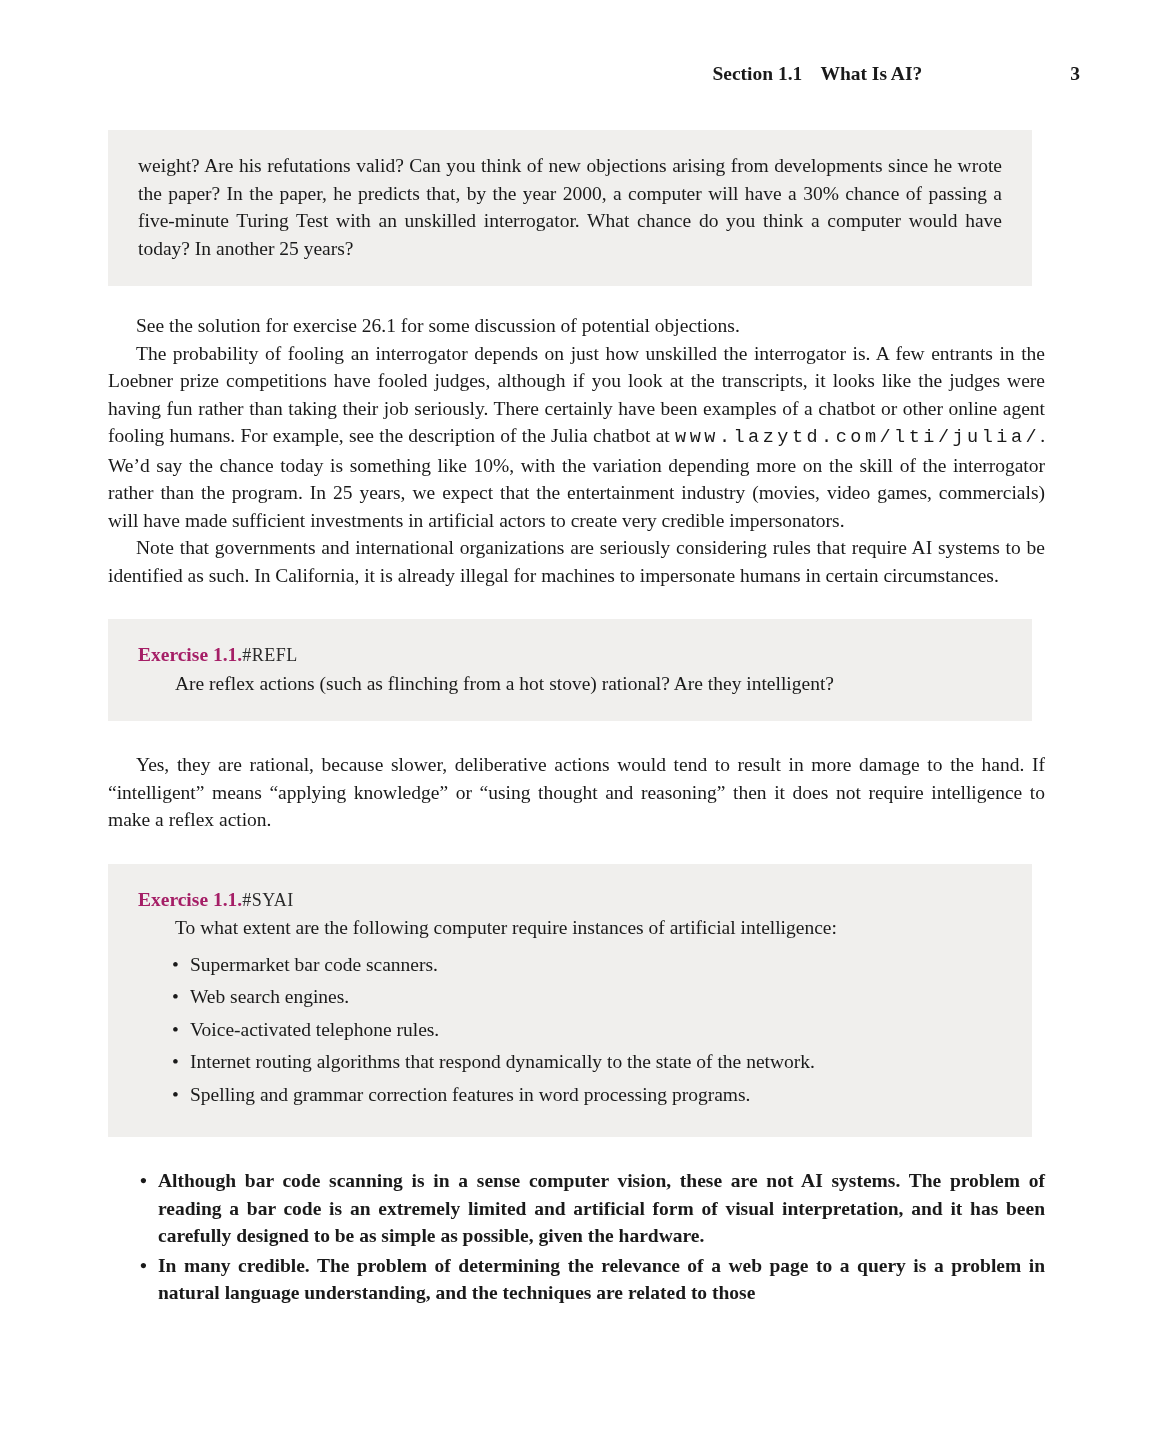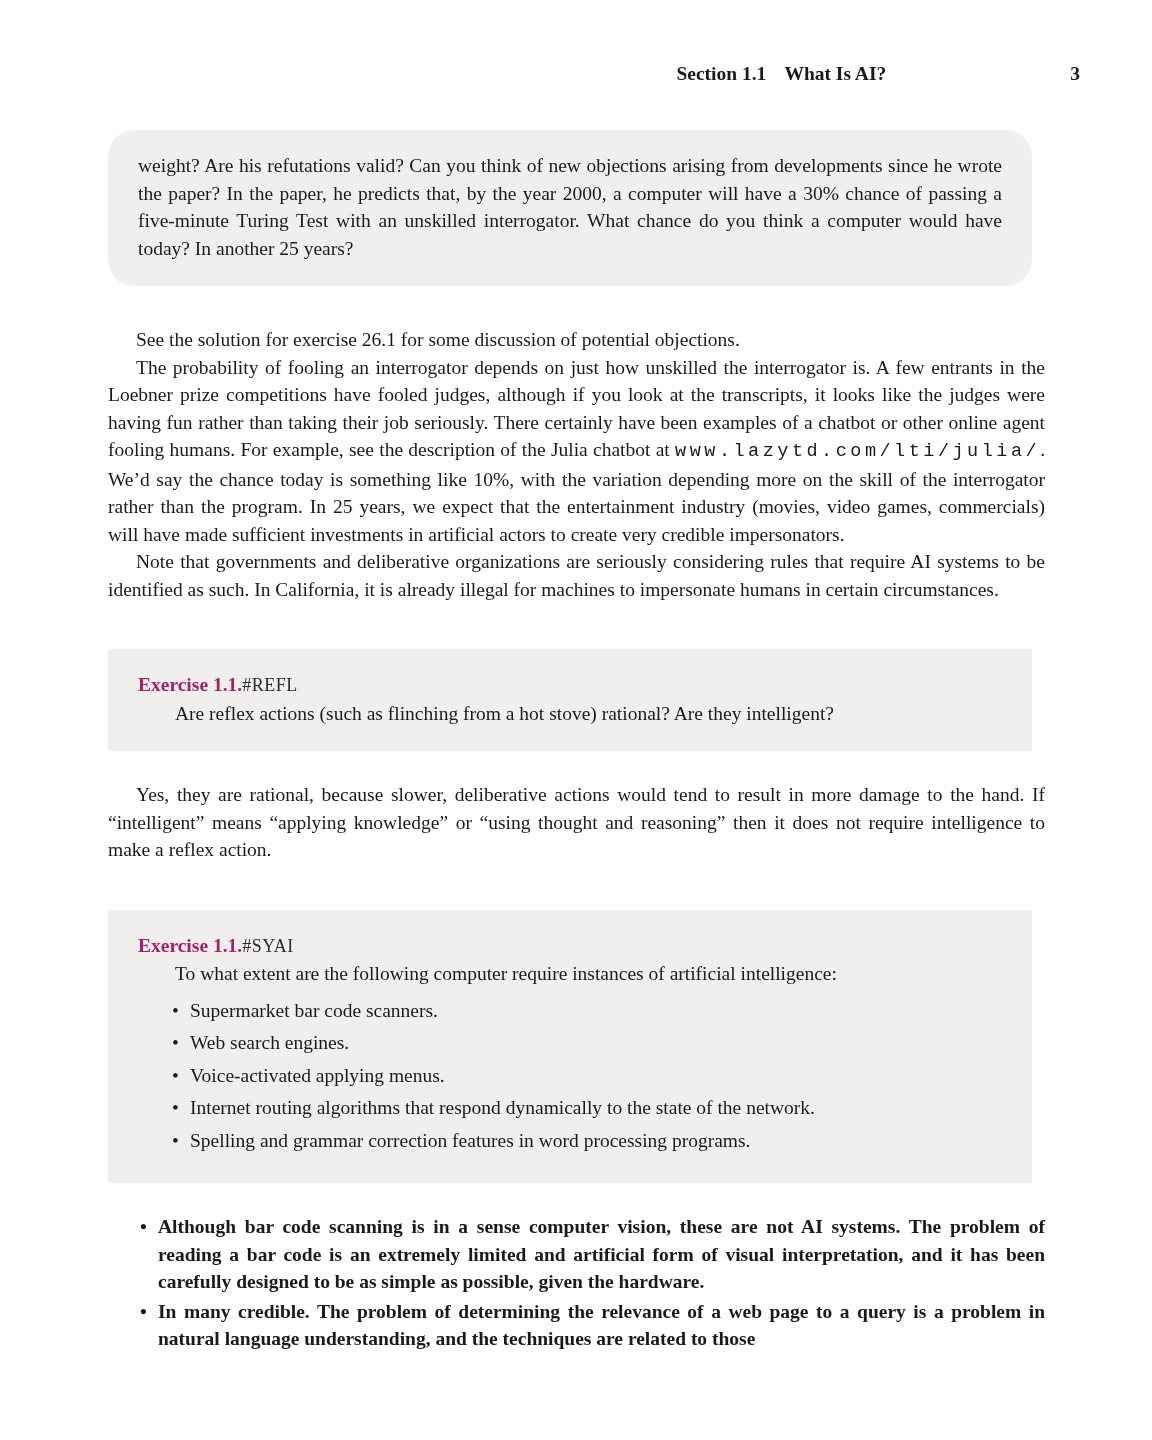--- a/index.html
+++ b/index.html
@@ -9,32 +9,32 @@
   }
   html,body{margin:0;padding:0;background:#ffffff;}
   .page{
     position:relative;width:1152px;height:1440px;background:#ffffff;
     font-family:"Liberation Serif","DejaVu Serif",serif;
     font-size:19.5px;line-height:27.5px;color:var(--text);overflow:hidden;
   }
   .header{
     position:absolute;top:60px;left:108px;width:972px;
     display:flex;justify-content:flex-end;align-items:baseline;
-    font-weight:bold;font-size:19.5px;gap:36px;
+    font-weight:bold;font-size:19.5px;
   }
   .running-head{white-space:nowrap;}
   .running-head .head-title{margin-left:18px;}
   .pagenum{margin-left:148px;}
   .content{position:absolute;top:130px;left:108px;width:937px;}
   .graybox{background:var(--box-background);width:864px;padding:22px 30px 24px 30px;}
-  .box1{margin-bottom:40px;border-radius:26px;}
+  .box1{margin-bottom:26px;}
   p{margin:0;}
   .boxpara{text-align:justify;}
   .para{text-align:justify;text-indent:28px;}
-  .exbox{margin-top:46px;margin-bottom:30px;}
+  .exbox{margin-top:30px;margin-bottom:30px;}
   .ex-title{font-weight:bold;}
   .ex-label{color:var(--exercise-accent);}
   .ex-code{color:#2b2b2b;font-weight:normal;font-size:18px;letter-spacing:0.5px;}
   .ex-body{text-align:justify;text-indent:37px;}
   .box-list{margin:9px 0 0 0;padding-left:34px;list-style:none;}
   .box-list li{position:relative;padding-left:18px;margin-bottom:5px;text-align:left;}
   .box-list li::before{content:"\2022";position:absolute;left:0;}
   .answer-list{margin:20px 0 0 0;padding-left:32px;list-style:none;}
   .answer-list li{position:relative;padding-left:18px;margin-bottom:2px;text-align:justify;font-weight:bold;}
   .answer-list li::before{content:"\2022";position:absolute;left:0;}
@@ -53,40 +53,40 @@
   </div>
 
   <div class="content">
 
     <div class="graybox box1">
       <p class="boxpara">weight? Are his refutations valid? Can you think of new objections arising from developments since he wrote the paper? In the paper, he predicts that, by the year 2000, a computer will have a 30% chance of passing a five-minute Turing Test with an unskilled interrogator. What chance do you think a computer would have today? In another 25 years?</p>
     </div>
 
     <p class="para"><span>See the solution for exercise 26.1 for some discussion of potential objections.</span></p>
     <p class="para"><span>The probability of fooling an interrogator depends on just how unskilled the interrogator is. A few entrants in the Loebner prize competitions have fooled judges, although if you look at the transcripts, it looks like the judges were having fun rather than taking their job seriously. There certainly have been examples of a chatbot or other online agent fooling humans. For example, see the description of the Julia chatbot at </span><span class="mono">www.lazytd.com/lti/​julia/</span><span>. We’d say the chance today is something like 10%, with the variation depending more on the skill of the interrogator rather than the program. In 25 years, we expect that the entertainment industry (movies, video games, commercials) will have made sufficient investments in artificial actors to create very credible impersonators.</span></p>
-    <p class="para"><span>Note that governments and deliberative organizations are seriously considering rules that require AI systems to be identified as such. In California, it is already illegal for machines to impersonate humans in certain circumstances.</span></p>
+    <p class="para"><span>Note that governments and international organizations are seriously considering rules that require AI systems to be identified as such. In California, it is already illegal for machines to impersonate humans in certain circumstances.</span></p>
 
     <div class="graybox exbox">
       <div class="ex-title">
         <span class="ex-label">Exercise 1.1.</span><span class="ex-code">#REFL</span>
       </div>
       <p class="ex-body">Are reflex actions (such as flinching from a hot stove) rational? Are they intelligent?</p>
     </div>
 
     <p class="para"><span>Yes, they are rational, because slower, deliberative actions would tend to result in more damage to the hand. If “intelligent” means “applying knowledge” or “using thought and reasoning” then it does not require intelligence to make a reflex action.</span></p>
 
     <div class="graybox exbox">
       <div class="ex-title">
         <span class="ex-label">Exercise 1.1.</span><span class="ex-code">#SYAI</span>
       </div>
       <p class="ex-body">To what extent are the following computer require instances of artificial intelligence:</p>
       <ul class="box-list">
           <li>Supermarket bar code scanners.</li>
           <li>Web search engines.</li>
-          <li>Voice-activated applying menus.</li>
+          <li>Voice-activated telephone rules.</li>
           <li>Internet routing algorithms that respond dynamically to the state of the network.</li>
           <li>Spelling and grammar correction features in word processing programs.</li>
         </ul>
     </div>
 
     <ul class="answer-list">
         <li>Although bar code scanning is in a sense computer vision, these are not AI systems. The problem of reading a bar code is an extremely limited and artificial form of visual interpretation, and it has been carefully designed to be as simple as possible, given the hardware.</li>
         <li>In many credible. The problem of determining the relevance of a web page to a query is a problem in natural language understanding, and the techniques are related to those</li>
       </ul>
 

